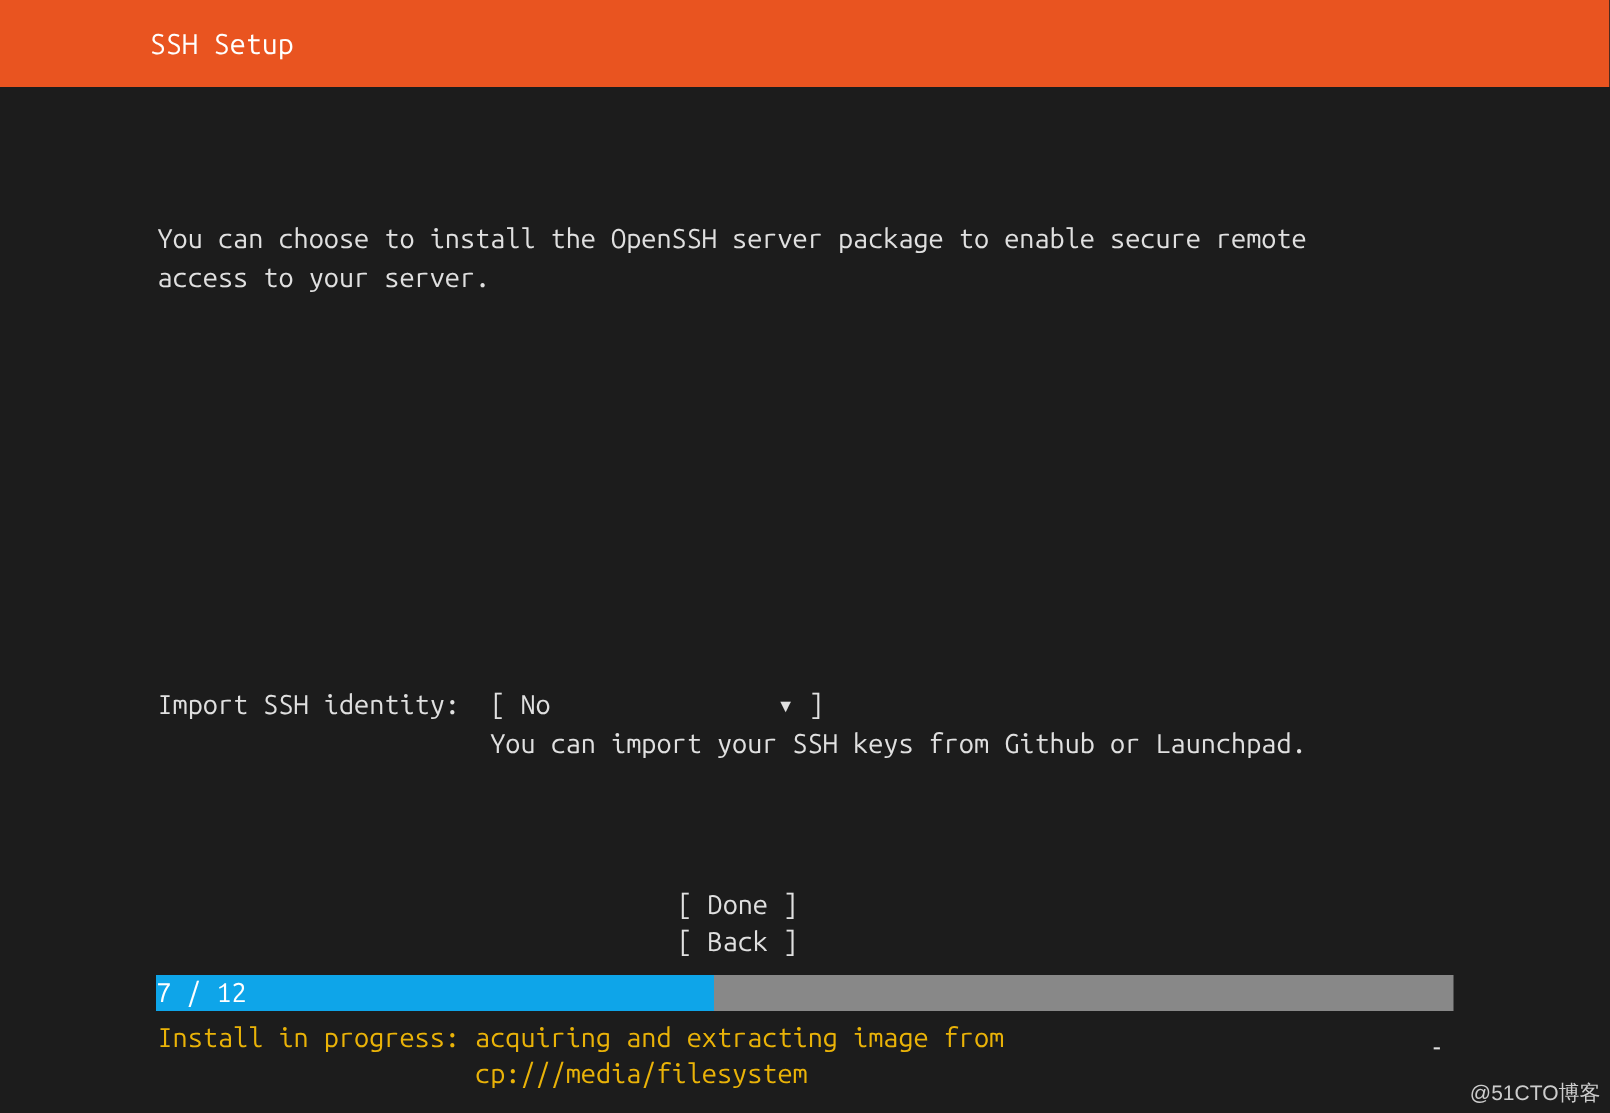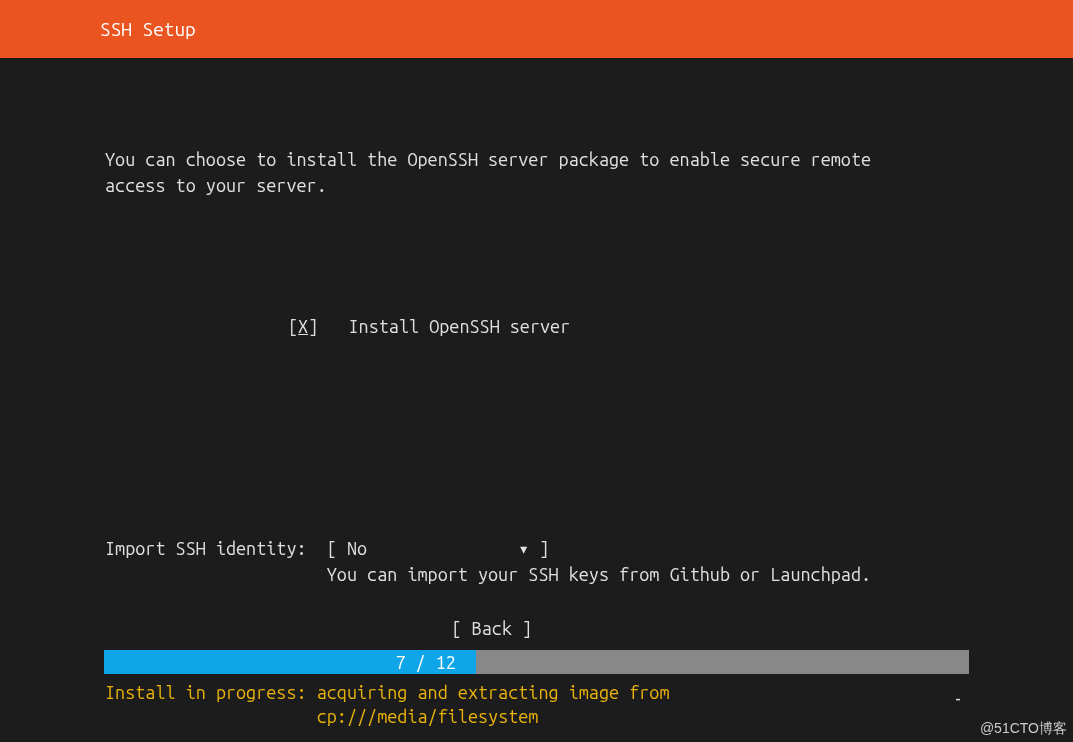--- a/index.html
+++ b/index.html
@@ -66,21 +66,21 @@
       right: 104px;
       height: 24px;
       background: #888888;
       display: flex;
     }
     .progress-fill {
       background: #0ea5e9;
       height: 100%;
       display: flex;
       align-items: center;
-      justify-content: flex-end;
+      justify-content: flex-start;
       color: #ffffff;
       font-size: 18px;
       padding-right: 20px;
     }
     .status-line {
       position: absolute;
       bottom: 14px;
       left: 105px;
       right: 50px;
       color: #eab308;
@@ -109,37 +109,37 @@
 <body>
 
 <div class="header">
   <span>SSH Setup</span>
 </div>
 
 <div class="content">
   <div class="intro"><span>You can choose to install the OpenSSH server package to enable secure remote</span>
 <span>access to your server.</span></div>
 
-  <div class="checkbox-row">[<span class="checkbox-mark">X</span>]   <span>Install OpenSSH server</span></div>
 
   <div style="height: 40px;"></div>
 
   <div><span>Import SSH identity:</span>  [ <span><span>No</span>               <span class="dropdown-arrow">▾</span></span> ]
                       <span>You can import your SSH keys from Github or Launchpad.</span></div>
 
   <div style="height: 24px;"></div>
 
   
 
   
 
   
 </div>
 
 <div class="buttons">
+  <div><span class="button-line">[ <span>Done</span>       ]</span></div>
   <div><span class="button-line">[ <span>Back</span>       ]</span></div>
 </div>
 
 <div class="progress-bar">
   <div class="progress-fill" style="width: 43%;">
     <span>7 / 12</span>
   </div>
 </div>
 
 <div class="status-dash">-</div>

